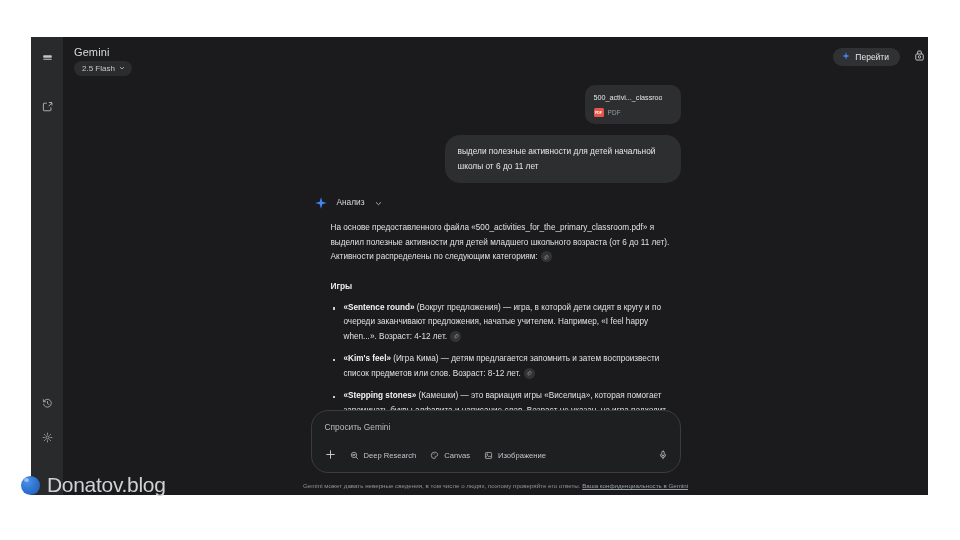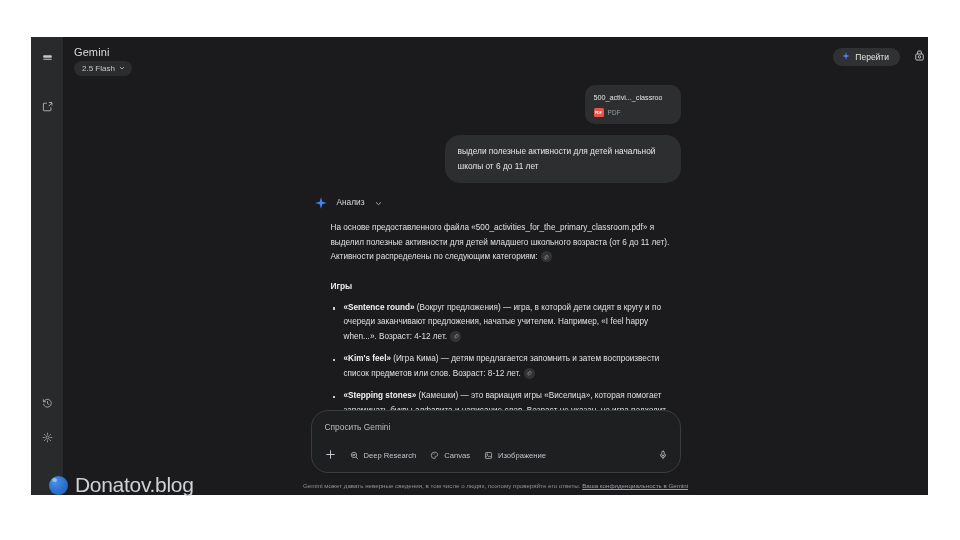--- a/index.html
+++ b/index.html
@@ -256,21 +256,21 @@
     text-align: center;
     font-size: 6.2px;
     color: #8e9294;
     line-height: 8px;
   }
   #disclaimer a { color: #9aa0a3; text-decoration: underline; }
 
   
   #watermark {
     position: absolute;
-    left: 49px; bottom: 44px;
+    left: 21px; bottom: 44px;
     display: flex; align-items: center; gap: 7px;
     z-index: 9;
   }
   #wm-ball {
     width: 19px; height: 19px;
     border-radius: 50%;
     background: radial-gradient(circle at 34% 30%, #4b90ea 0%, #2f74d0 48%, #1f5bb0 100%);
     position: relative;
     overflow: hidden;
   }

